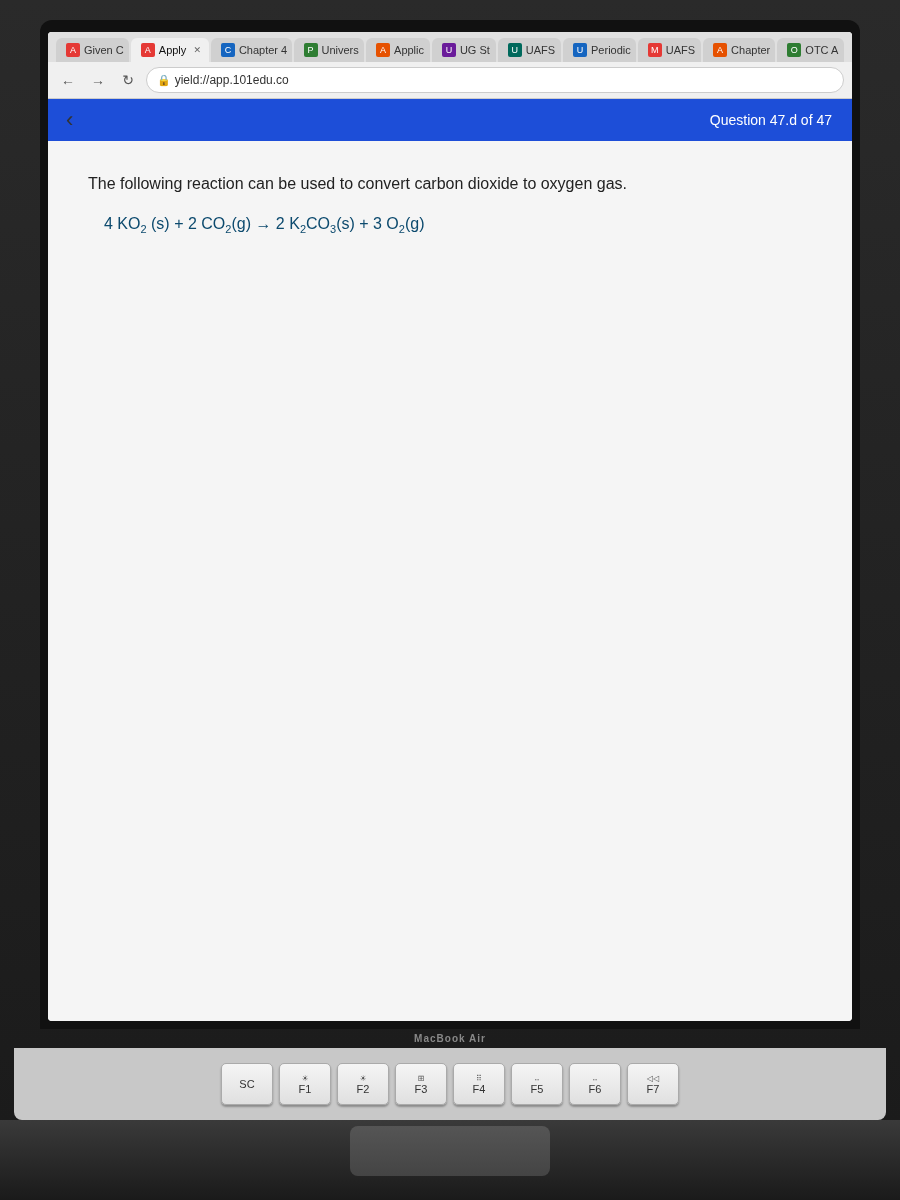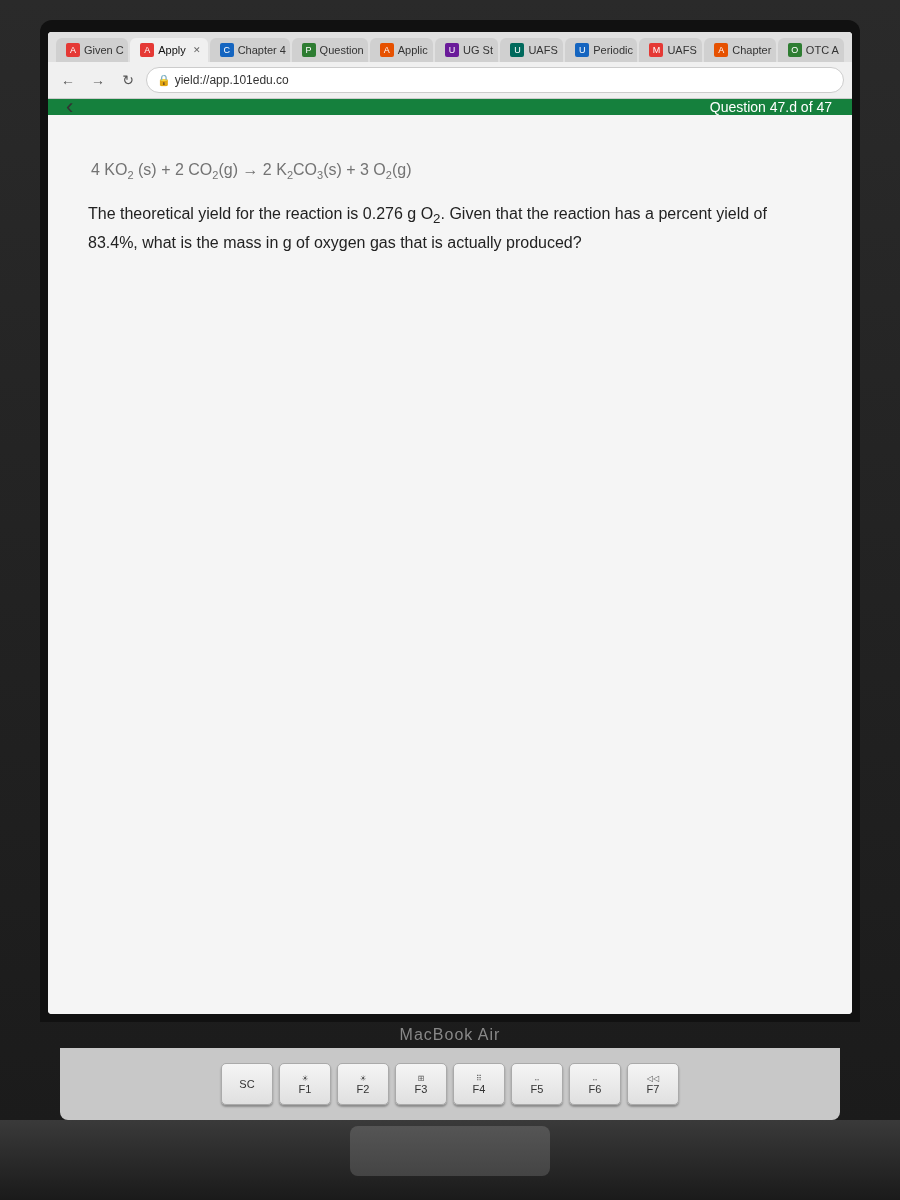--- a/index.html
+++ b/index.html
@@ -140,24 +140,24 @@
       color: #333;
     }
 
     .lock-icon {
       color: #4caf50;
       font-size: 11px;
     }
 
     
     .question-header {
-      background: #15803d;
+      background: #1d4ed8;
       color: white;
       text-align: right;
-      padding: 0 20px;
+      padding: 13px 20px;
       font-size: 14px;
       font-weight: 500;
     }
 
     .question-header-wrapper {
       position: relative;
     }
 
     
     .main-content {
@@ -169,22 +169,22 @@
 
     .question-text {
       font-size: 16px;
       color: #222;
       line-height: 1.6;
       margin-bottom: 18px;
     }
 
     .equation {
       font-size: 16px;
-      color: #737373;
-      margin: 16px 0 20px 3px;
+      color: #0c4a6e;
+      margin: 16px 0 20px 16px;
       font-style: normal;
     }
 
     .equation sub {
       font-size: 11px;
     }
 
     
     .keyboard-area {
       background: #c8c8c8;
@@ -284,21 +284,21 @@
             <span class="tab-favicon favicon-red">A</span>
             <span>Apply</span>
             <span class="tab-close">✕</span>
           </div>
           <div class="tab">
             <span class="tab-favicon favicon-blue">C</span>
             <span>Chapter 4</span>
           </div>
           <div class="tab">
             <span class="tab-favicon favicon-green">P</span>
-            <span>Question</span>
+            <span>Univers</span>
           </div>
           <div class="tab">
             <span class="tab-favicon favicon-orange">A</span>
             <span>Applic</span>
           </div>
           <div class="tab">
             <span class="tab-favicon favicon-purple">U</span>
             <span>UG St</span>
           </div>
           <div class="tab">
@@ -335,36 +335,34 @@
       </div>
 
       <div class="question-header-wrapper" style="position:relative;">
         <span class="left-chevron">‹</span>
         <div class="question-header">
           <span>Question 47.d of 47</span>
         </div>
       </div>
 
       <div class="main-content">
+        <p class="question-text">The following reaction can be used to convert carbon dioxide to oxygen gas.</p>
 
         <p class="equation">
           4 KO<sub>2</sub> (s) + 2 CO<sub>2</sub>(g) → 2 K<sub>2</sub>CO<sub>3</sub>(s) + 3 O<sub>2</sub>(g)
         </p>
 
-        <p class="question-text">
-          The theoretical yield for the reaction is 0.276 g O<sub>2</sub>. Given that the reaction has a percent yield of 83.4%, what is the mass in g of oxygen gas that is actually produced?
-        </p>
       </div>
 
     </div>
   </div>
 
-  <div style="color: #888; font-size: 16px; padding: 4px 0; letter-spacing: 1px;">MacBook Air</div>
-
-  <div class="keyboard-area" style="width:780px; border-radius: 0 0 8px 8px; text-align: center;">
+  <div style="color: #888; font-size: 10px; padding: 4px 0; letter-spacing: 1px; font-weight: bold;">MacBook Air</div>
+
+  <div class="keyboard-area" style="width:872px; border-radius: 0 0 8px 8px; text-align: center;">
     <div class="keyboard-row">
       <div class="key fn-key">
         <span class="key-label-main">SC</span>
       </div>
       <div class="key fn-key">
         <span class="key-label-top">☀</span>
         <span class="key-label-main">F1</span>
       </div>
       <div class="key fn-key">
         <span class="key-label-top">☀</span>

